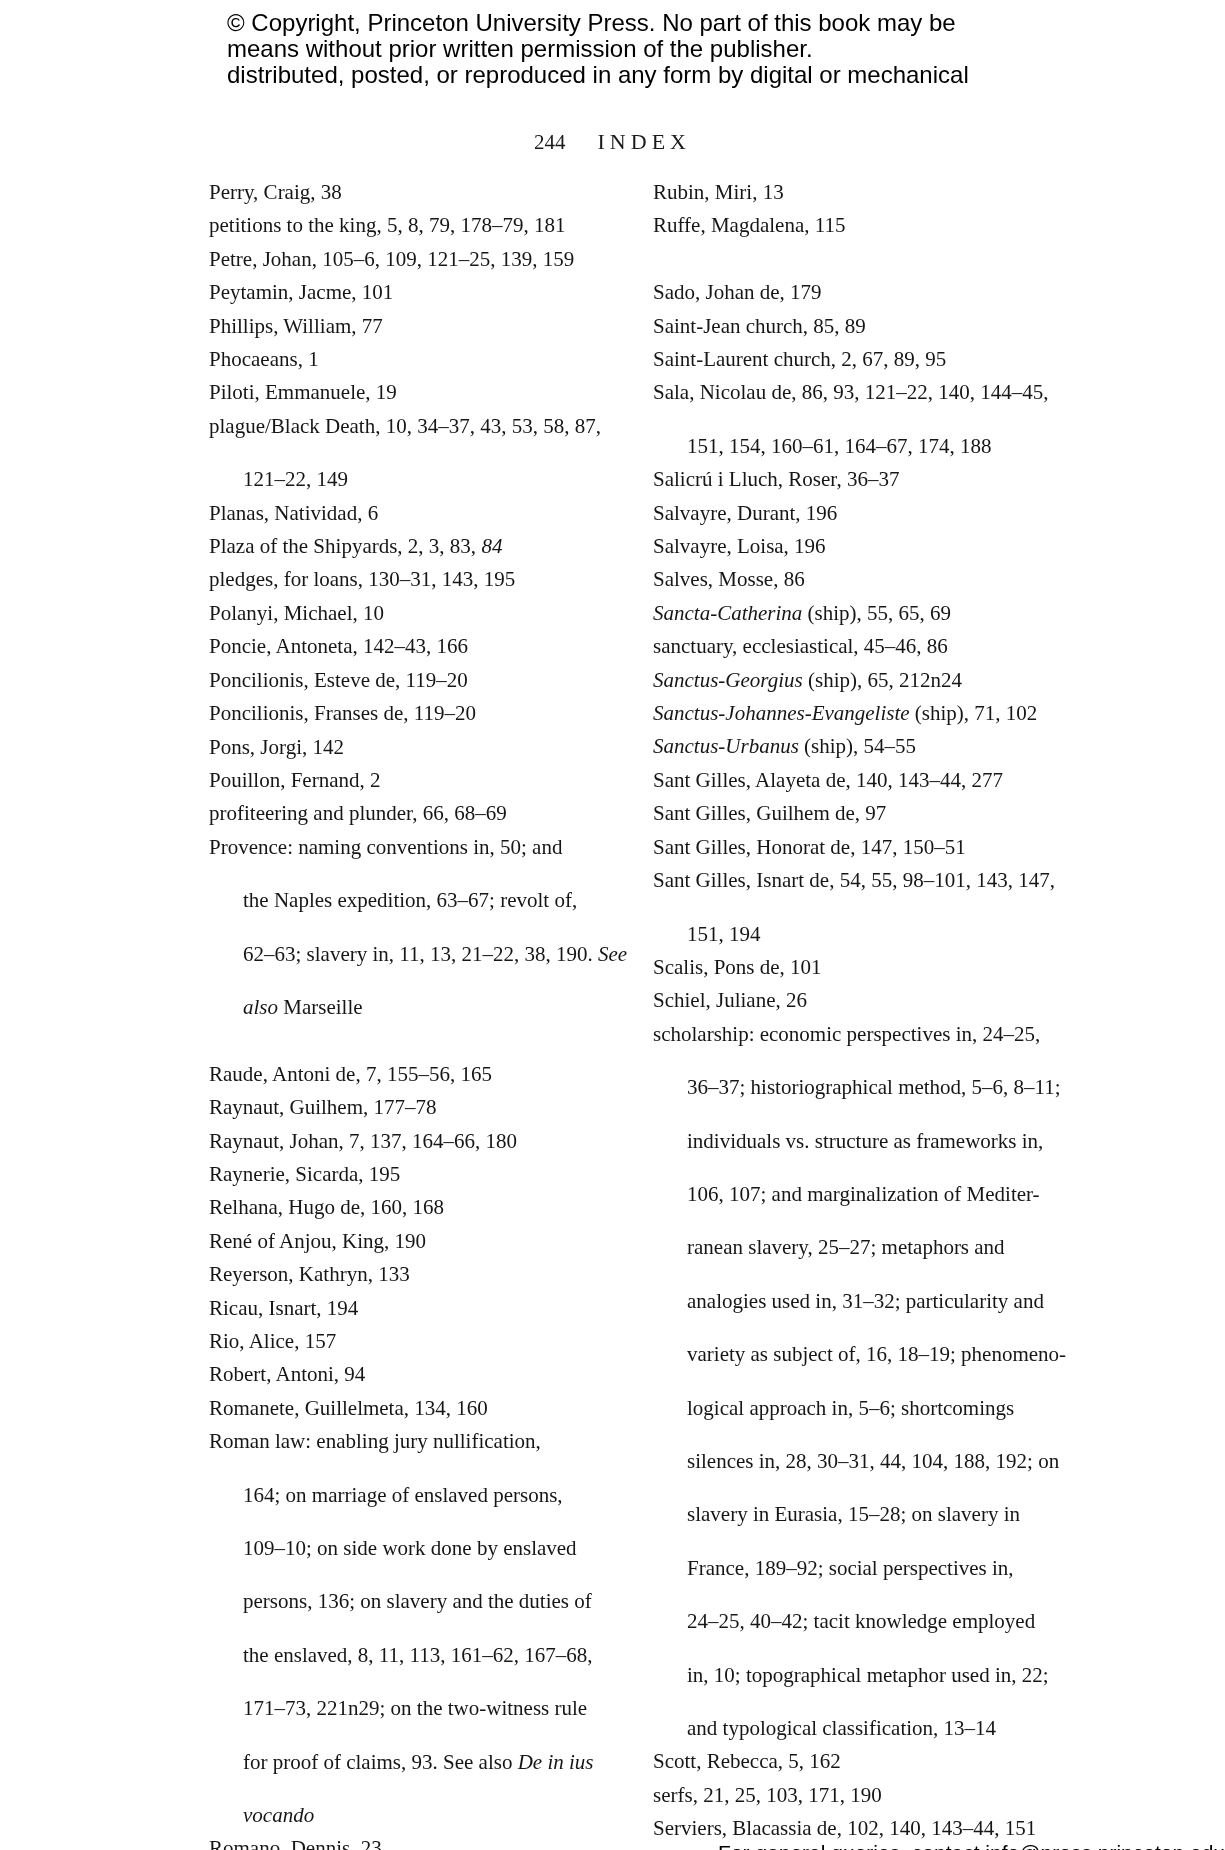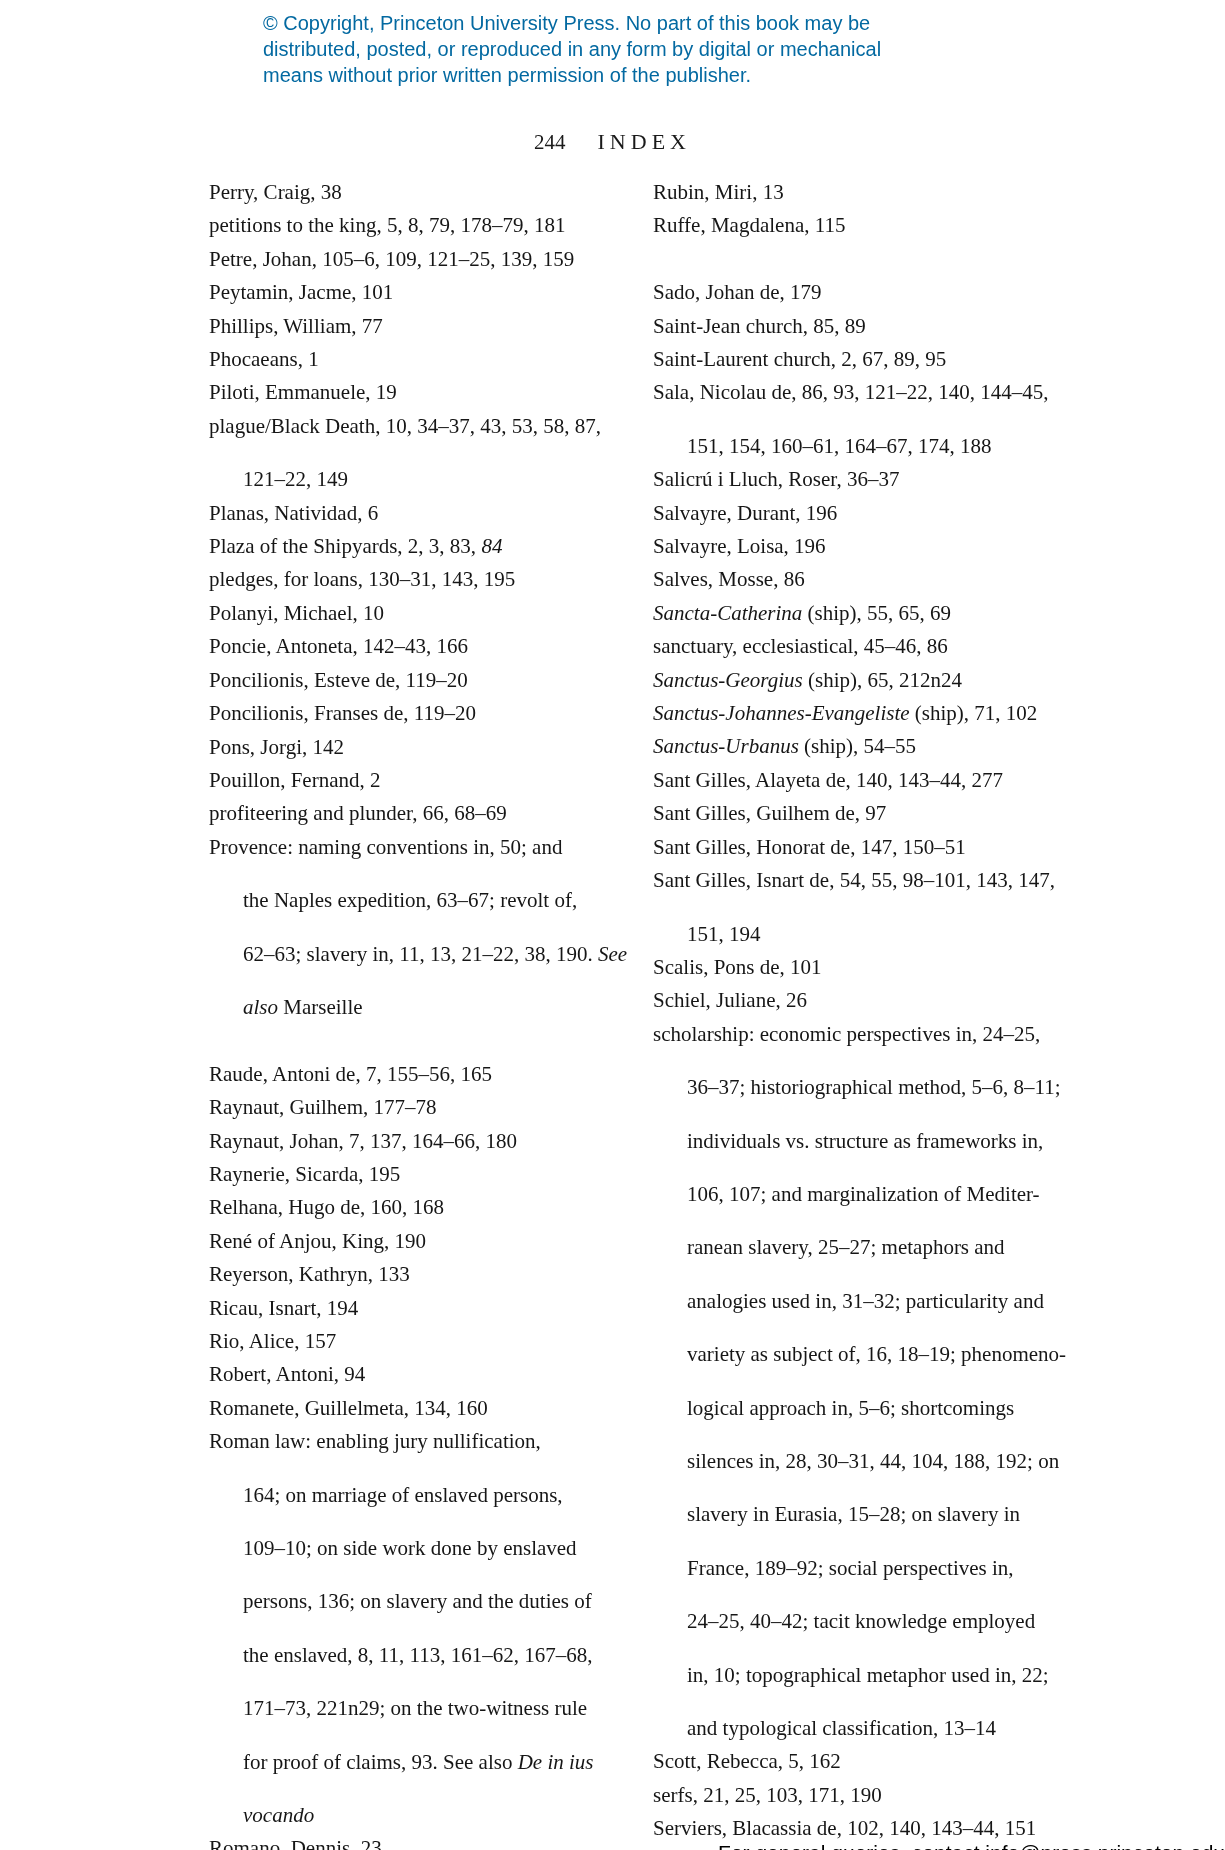--- a/index.html
+++ b/index.html
@@ -5,21 +5,21 @@
   html,body{margin:0;padding:0;}
   body{
     width:1225px;height:1850px;
     background:#ffffff;
     position:relative;
     overflow:hidden;
   }
   .copyright{
     position:absolute;left:227px;top:10px;
     font-family:"Liberation Sans",sans-serif;
-    font-size:20px;line-height:26px;color:#0369a1;margin-left:36px;
+    font-size:24px;line-height:26px;color:#000000;
   }
   .pagehead{
     position:absolute;top:101px;left:0;width:100%;
     display:flex;justify-content:center;align-items:baseline;gap:32px;
     font-family:"Liberation Serif",serif;
     font-size:21px;color:#1a1a1a;margin-top:28px;
   }
   .pagehead .title{letter-spacing:5px;font-variant:small-caps;font-size:22px;}
   .col{
     position:absolute;top:176px;
@@ -37,22 +37,22 @@
     text-align:right;
     font-family:"Liberation Sans",sans-serif;
     font-size:21px;color:#000000;margin-top:44px;
   }
 </style>
 </head>
 <body>
 
 <div class="copyright">
   <div>© Copyright, Princeton University Press. No part of this book may be</div>
+  <div>means without prior written permission of the publisher.</div>
   <div>distributed, posted, or reproduced in any form by digital or mechanical</div>
-  <div>means without prior written permission of the publisher.</div>
 </div>
 
 <div class="pagehead">
   <span class="pagenum">244</span>
   <span class="title">INDEX</span>
 </div>
 
 <div class="col col-left" id="col-left">
     <div class="line"><span>Perry, Craig, 38</span></div>
     <div class="line"><span>petitions to the king, 5, 8, 79, 178–79, 181</span></div>

